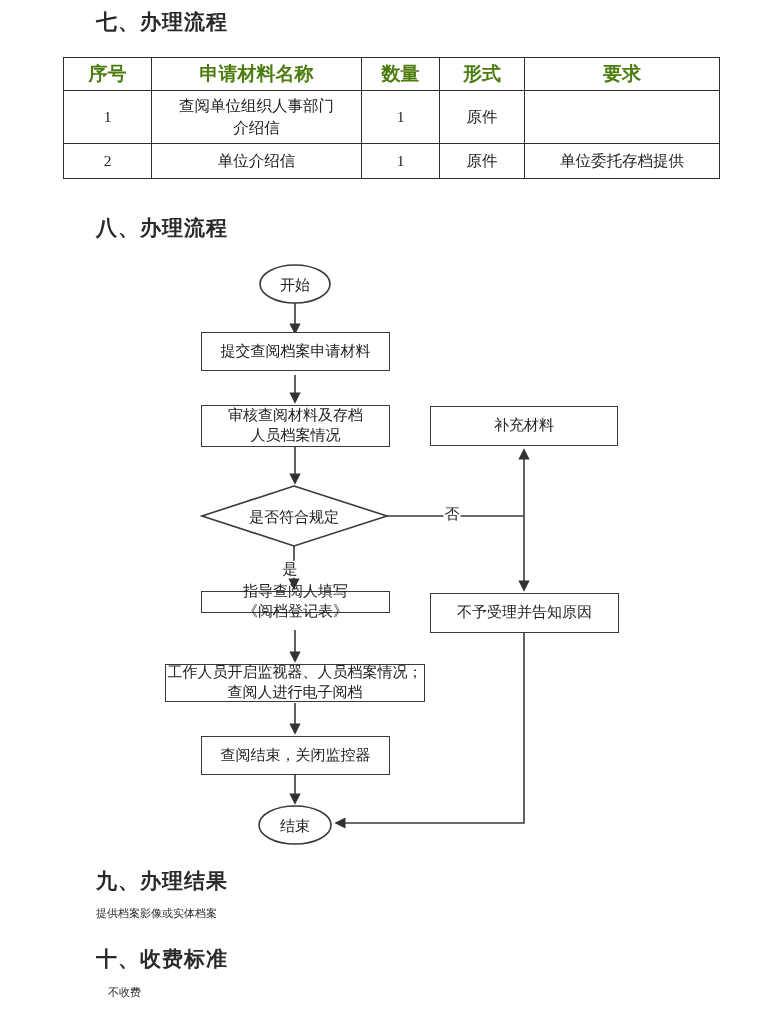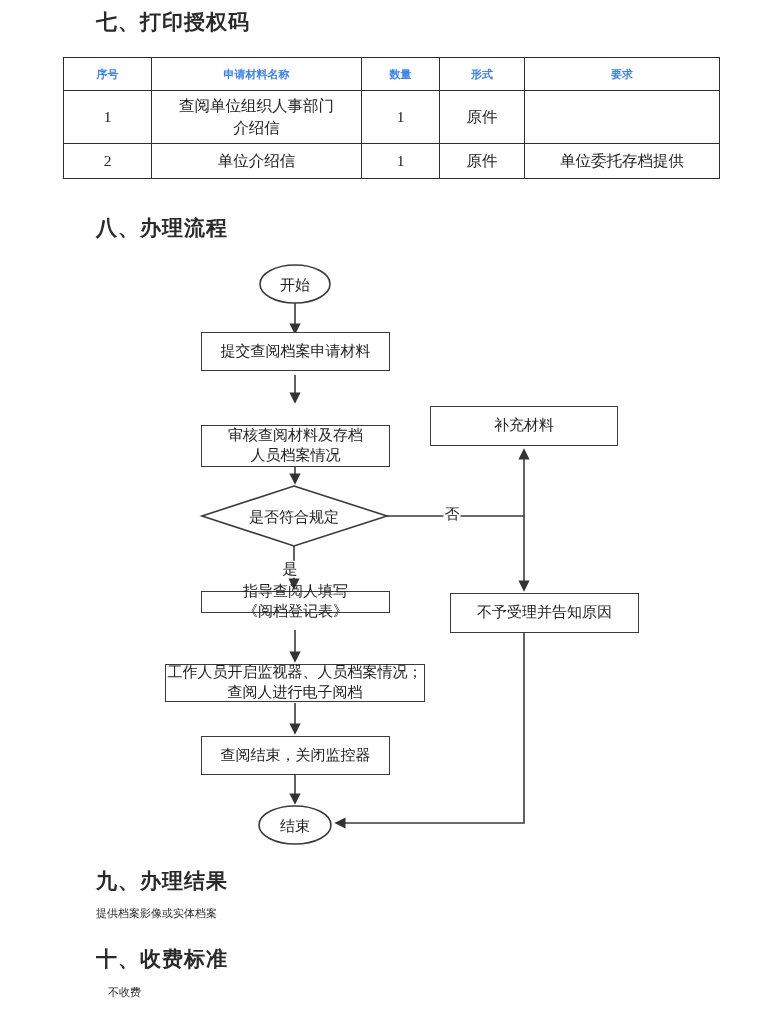--- a/index.html
+++ b/index.html
@@ -42,23 +42,23 @@
   .materials th, .materials td {
     border: 1.6px solid #2e2e2e;
     text-align: center;
     vertical-align: middle;
     padding: 0;
     overflow: hidden;
   }
   .materials th {
     font-family: Liberation Sans, sans-serif;
     font-weight: bold;
-    font-size: 11px;
+    font-size: 19px;
     height: 32px;
-    color: #3b82f6;
+    color: #4d7c0f;
   }
   .materials td { font-size: 15.5px; line-height: 1.45; color: #222; }
   .materials tr.r1 td { height: 52px; }
   .materials tr.r2 td { height: 34px; }
   
   svg.fc-lines { position: absolute; left: 0; top: 0; z-index: 1; }
   .fc-box {
     position: absolute;
     box-sizing: border-box;
     border: 1.6px solid #3a3a3a;
@@ -83,21 +83,21 @@
     z-index: 3;
     white-space: nowrap;
   }
   .fc-label.masked { background: #ffffff; padding: 0 1px; }
 </style>
 </head>
 <body>
 
 <div class="page">
 
-  <div class="heading" style="left:96px; top:11px;">七、打印授权码</div>
+  <div class="heading" style="left:96px; top:11px;">七、办理流程</div>
 
   <table class="materials">
     <colgroup>
       <col style="width:88px">
         <col style="width:210px">
         <col style="width:78px">
         <col style="width:85px">
         <col style="width:195px">
     </colgroup>
     <tbody>
@@ -153,35 +153,35 @@
       <ellipse cx="295" cy="284" rx="35" ry="19"></ellipse>
       <polygon points="294,486 387,516 294,546 202,516"></polygon>
       <ellipse cx="295" cy="825" rx="36" ry="19"></ellipse>
     </g>
   </svg>
 
   <div class="fc-box" style="left:201px; top:332px; width:189px; height:39px;">
     <span>提交查阅档案申请材料</span>
   </div>
 
-  <div class="fc-box" style="left:201px; top:405px; width:189px; height:42px;margin-top:20px;">
+  <div class="fc-box" style="left:201px; top:405px; width:189px; height:42px;">
     <span>审核查阅材料及存档</span>
     <span>人员档案情况</span>
   </div>
 
   <div class="fc-box" style="left:430px; top:406px; width:188px; height:40px;">
     <span>补充材料</span>
   </div>
 
   <div class="fc-box" style="left:201px; top:591px; width:189px; height:22px;">
     <span>指导查阅人填写</span>
     <span>《阅档登记表》</span>
   </div>
 
-  <div class="fc-box" style="left:430px; top:593px; width:189px; height:40px;margin-left:20px;">
+  <div class="fc-box" style="left:430px; top:593px; width:189px; height:40px;">
     <span>不予受理并告知原因</span>
   </div>
 
   <div class="fc-box" style="left:165px; top:664px; width:260px; height:38px;">
     <span>工作人员开启监视器、人员档案情况；</span>
     <span>查阅人进行电子阅档</span>
   </div>
 
   <div class="fc-box" style="left:201px; top:736px; width:189px; height:39px;">
     <span>查阅结束，关闭监控器</span>

